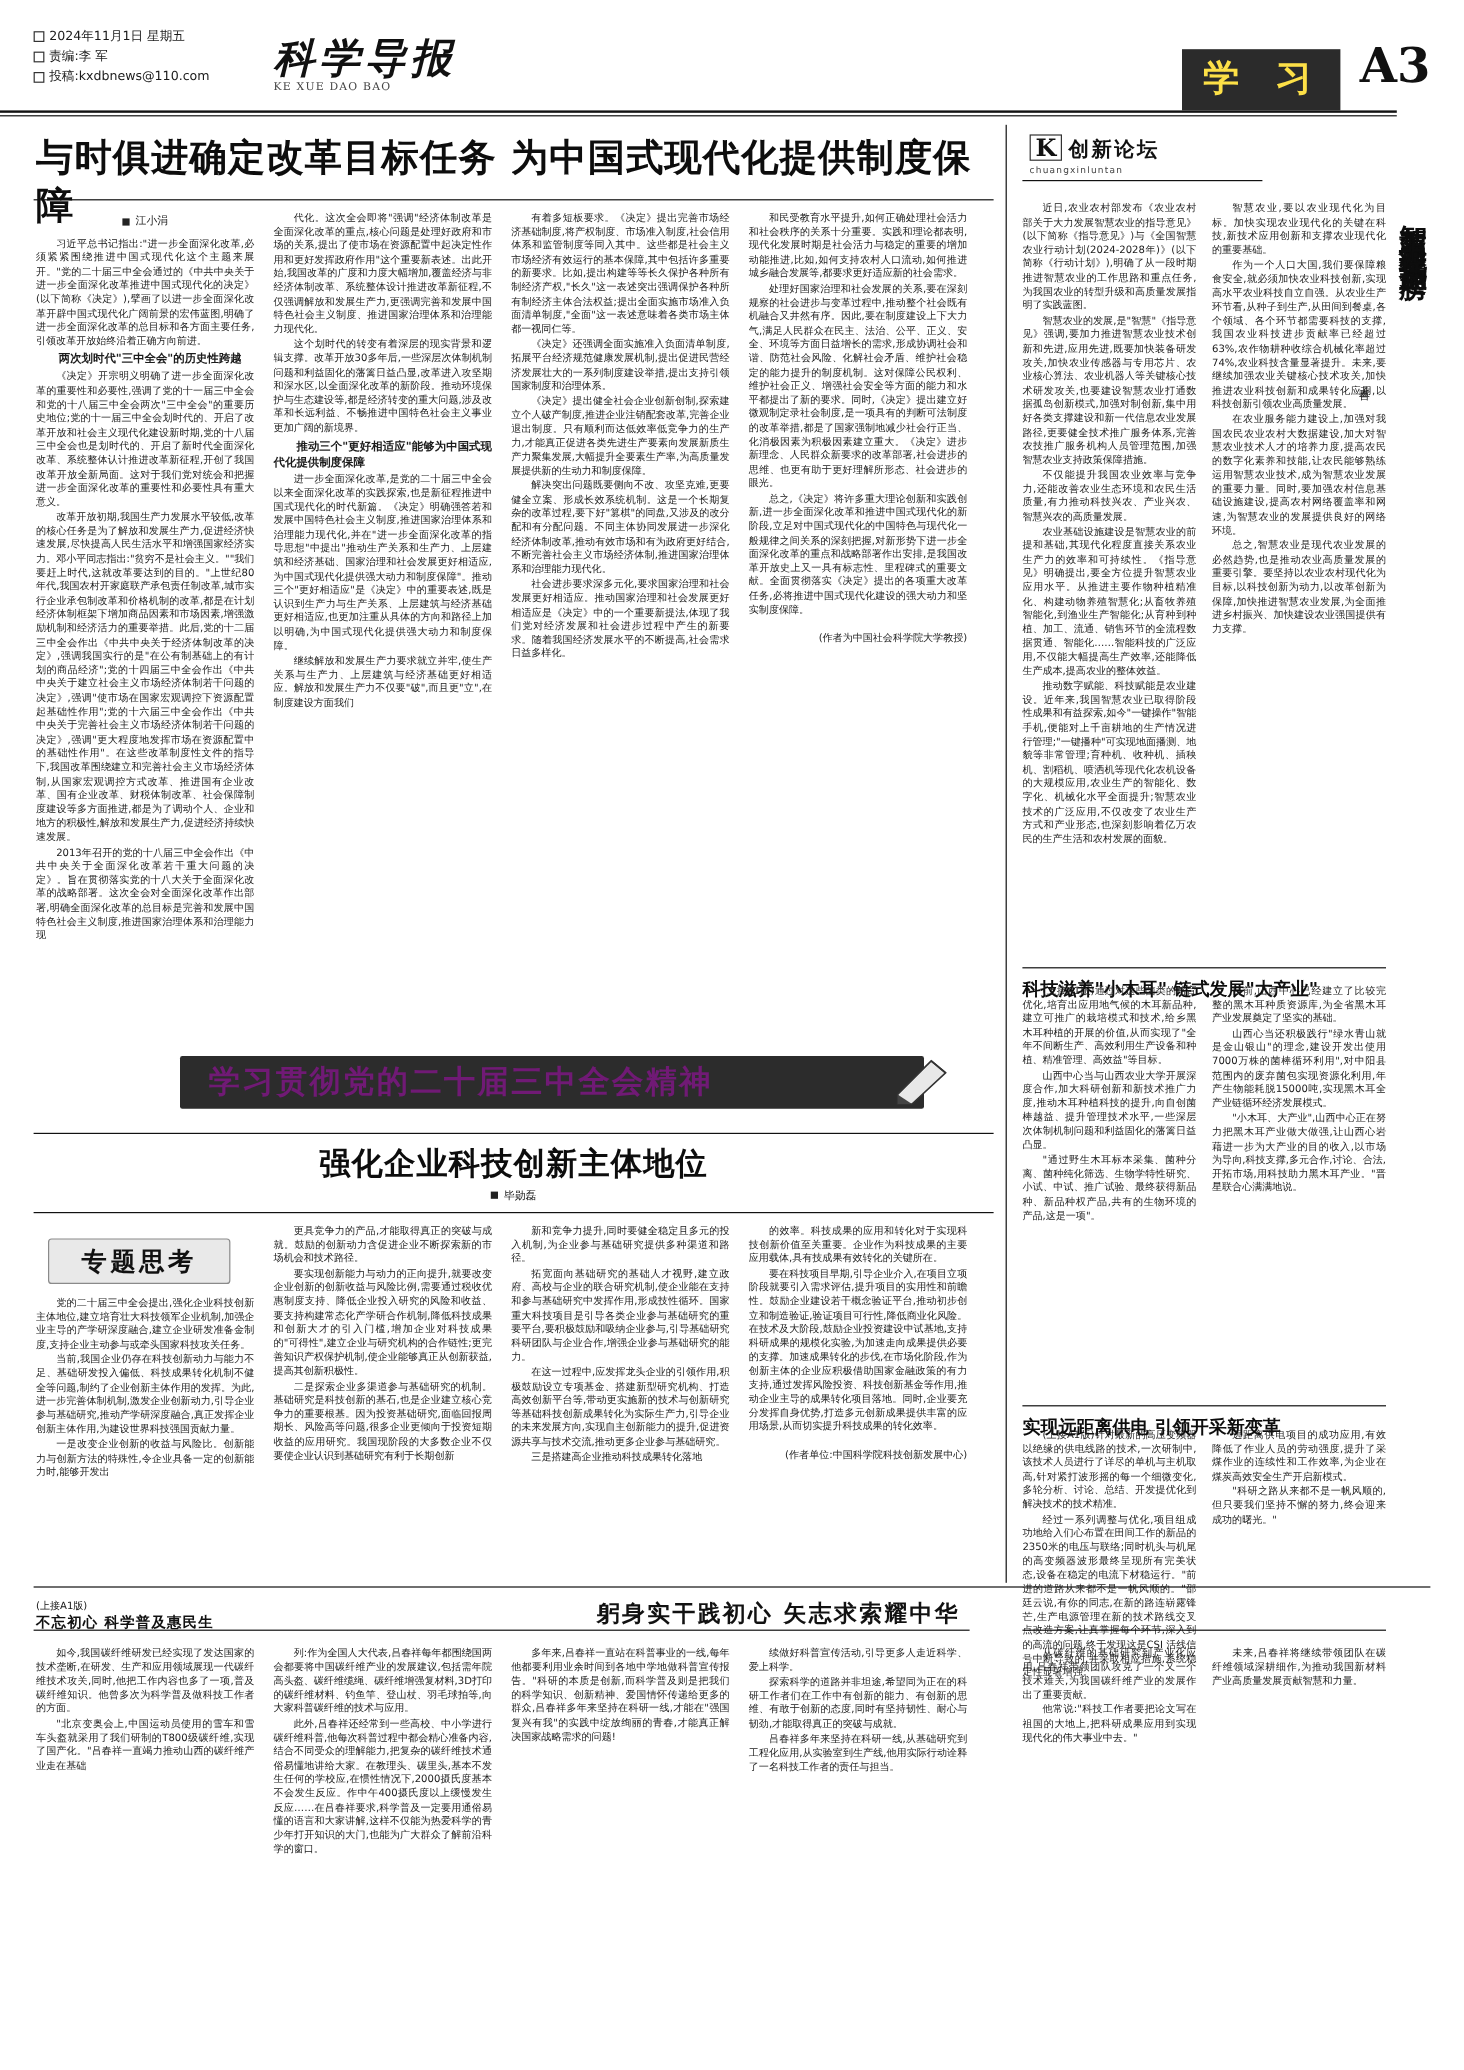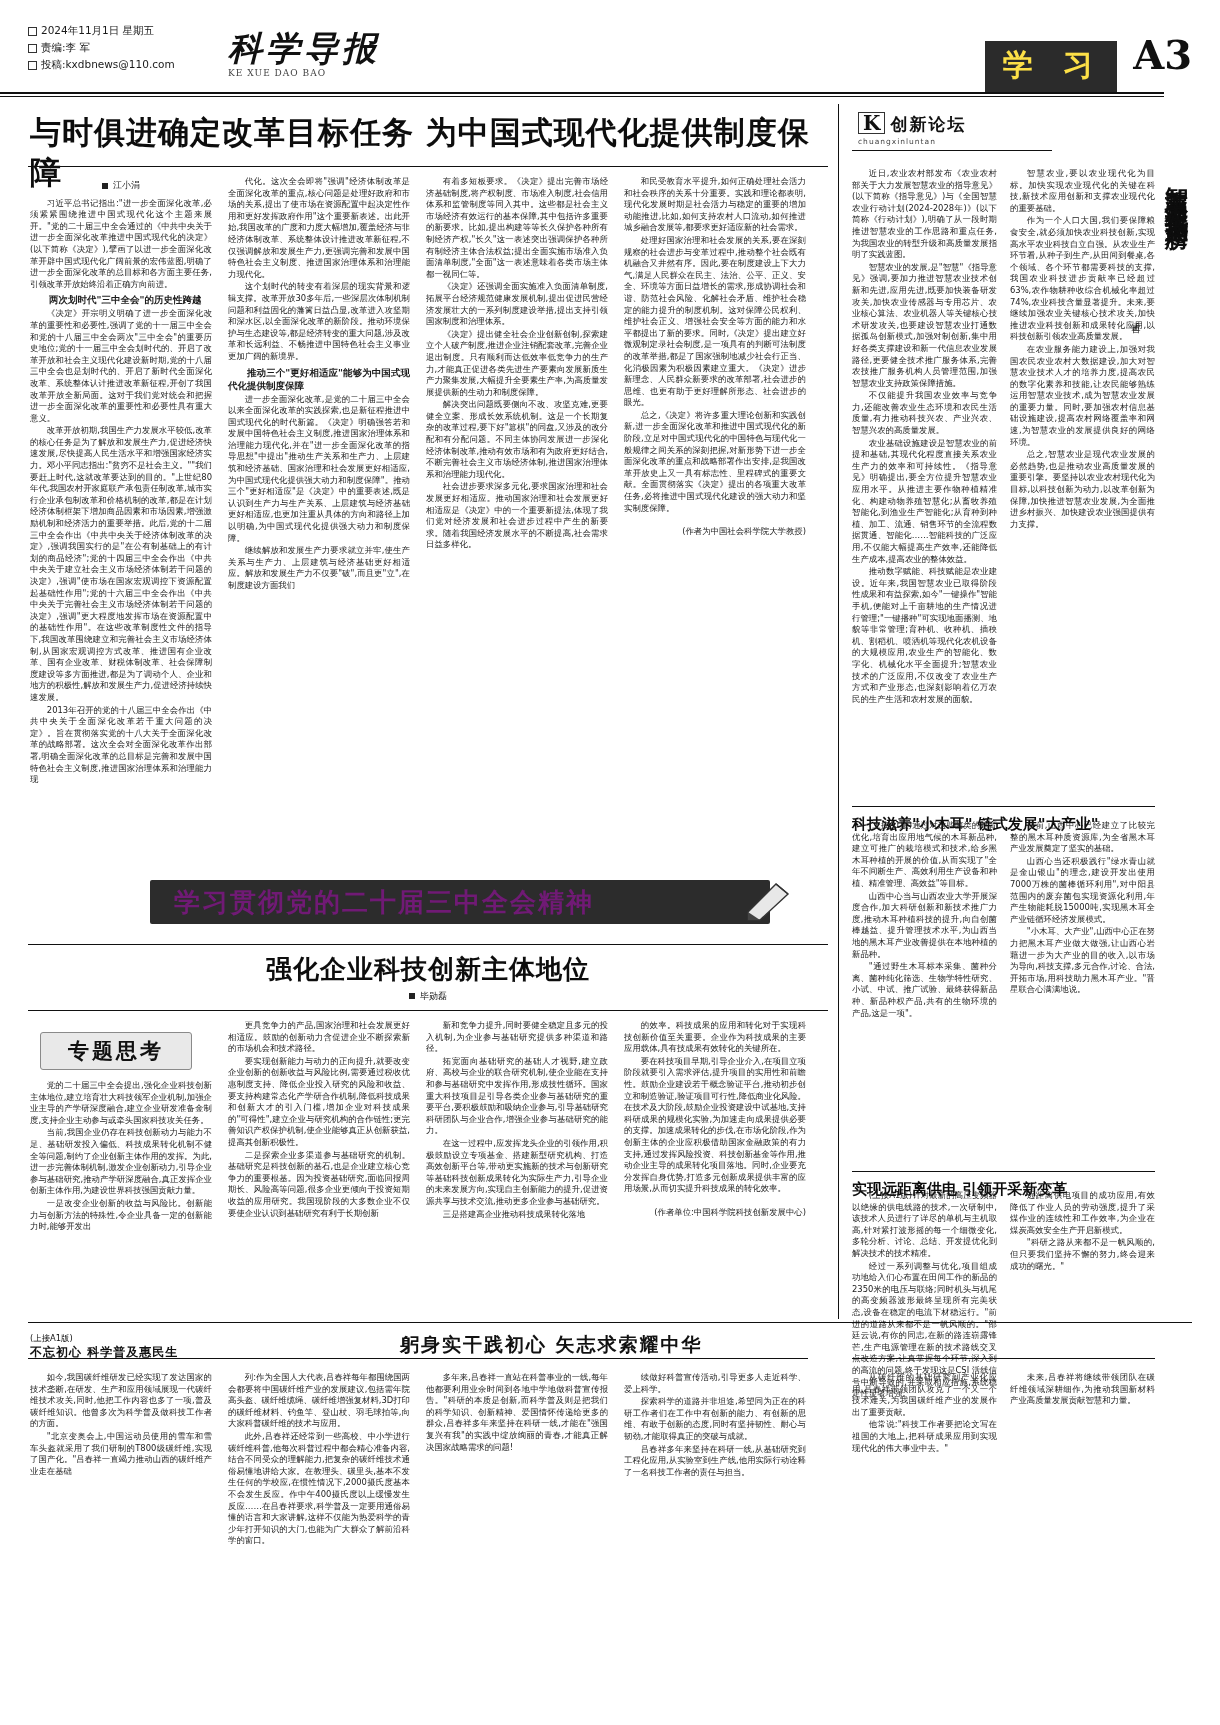--- a/index.html
+++ b/index.html
@@ -80,21 +80,21 @@
 
   .r3{position:absolute;left:852px;top:800px;width:303px;}
   .r4{position:absolute;left:852px;top:820px;width:145px;height:330px;}
   .r5{position:absolute;left:1010px;top:820px;width:145px;height:330px;}
   .r6{position:absolute;left:852px;top:1165px;width:303px;}
   .r7{position:absolute;left:852px;top:1190px;width:145px;height:320px;}
   .r8{position:absolute;left:1010px;top:1190px;width:145px;height:320px;}
 
   
   .brule{position:absolute;left:28px;top:1322px;width:1164px;border-top:1px solid #111;}
-  .b-title{position:absolute;left:400px;top:1332px;width:400px;text-align:left;font-family:"DejaVu Serif","Liberation Serif",serif;font-weight:bold;font-size:19px;letter-spacing:2px;}
+  .b-title{position:absolute;left:400px;top:1332px;width:400px;text-align:right;font-family:"DejaVu Serif","Liberation Serif",serif;font-weight:bold;font-size:19px;letter-spacing:2px;}
   .bhead-l{position:absolute;left:30px;top:1332px;width:200px;font-size:8.4px;line-height:12px;}
   .bhead-l .t{font-family:"DejaVu Serif","Liberation Serif",serif;font-weight:bold;font-size:12px;letter-spacing:1px;margin-top:2px;display:block;}
   .b1{position:absolute;left:30px;top:1372px;width:182px;height:330px;}
   .b2{position:absolute;left:228px;top:1372px;width:182px;height:330px;}
   .b3{position:absolute;left:426px;top:1372px;width:182px;height:330px;}
   .b4{position:absolute;left:624px;top:1372px;width:182px;height:330px;}
   .b5{position:absolute;left:852px;top:1372px;width:145px;height:330px;}
   .b6{position:absolute;left:1010px;top:1372px;width:145px;height:330px;}
   .brule2{position:absolute;left:852px;top:1358px;width:303px;border-top:1px solid #111;}
   .brule3{position:absolute;left:28px;top:1358px;width:780px;border-top:1px solid #111;}
@@ -172,21 +172,21 @@
   <div class="byline2"><span class="blk" style="display:inline-block;width:6px;height:6px;background:#222;margin-right:5px;"></span><span>毕勋磊</span></div>
   <div class="hrule4"></div>
   <div class="badge">专题思考</div>
 
   <div class="col d1">
     <p>党的二十届三中全会提出,强化企业科技创新主体地位,建立培育壮大科技领军企业机制,加强企业主导的产学研深度融合,建立企业研发准备金制度,支持企业主动参与或牵头国家科技攻关任务。</p>
     <p>当前,我国企业仍存在科技创新动力与能力不足、基础研发投入偏低、科技成果转化机制不健全等问题,制约了企业创新主体作用的发挥。为此,进一步完善体制机制,激发企业创新动力,引导企业参与基础研究,推动产学研深度融合,真正发挥企业创新主体作用,为建设世界科技强国贡献力量。</p>
     <p>一是改变企业创新的收益与风险比。创新能力与创新方法的特殊性,令企业具备一定的创新能力时,能够开发出</p>
   </div>
   <div class="col d2">
-    <p>更具竞争力的产品,国家治理和社会发展更好相适应。鼓励的创新动力含促进企业不断探索新的市场机会和技术路径。</p>
+    <p>更具竞争力的产品,才能取得真正的突破与成就。鼓励的创新动力含促进企业不断探索新的市场机会和技术路径。</p>
     <p>要实现创新能力与动力的正向提升,就要改变企业创新的创新收益与风险比例,需要通过税收优惠制度支持、降低企业投入研究的风险和收益、要支持构建常态化产学研合作机制,降低科技成果和创新大才的引入门槛,增加企业对科技成果的"可得性",建立企业与研究机构的合作链性;更完善知识产权保护机制,使企业能够真正从创新获益,提高其创新积极性。</p>
     <p>二是探索企业多渠道参与基础研究的机制。基础研究是科技创新的基石,也是企业建立核心竞争力的重要根基。因为投资基础研究,面临回报周期长、风险高等问题,很多企业更倾向于投资短期收益的应用研究。我国现阶段的大多数企业不仅要使企业认识到基础研究有利于长期创新</p>
   </div>
   <div class="col d3">
     <p>新和竞争力提升,同时要健全稳定且多元的投入机制,为企业参与基础研究提供多种渠道和路径。</p>
     <p>拓宽面向基础研究的基础人才视野,建立政府、高校与企业的联合研究机制,使企业能在支持和参与基础研究中发挥作用,形成技性循环。国家重大科技项目是引导各类企业参与基础研究的重要平台,要积极鼓励和吸纳企业参与,引导基础研究科研团队与企业合作,增强企业参与基础研究的能力。</p>
     <p>在这一过程中,应发挥龙头企业的引领作用,积极鼓励设立专项基金、搭建新型研究机构、打造高效创新平台等,带动更实施新的技术与创新研究等基础科技创新成果转化为实际生产力,引导企业的未来发展方向,实现自主创新能力的提升,促进资源共享与技术交流,推动更多企业参与基础研究。</p>
     <p>三是搭建高企业推动科技成果转化落地</p>
   </div>
   <div class="col d4">
@@ -219,21 +219,21 @@
     <p>在农业服务能力建设上,加强对我国农民农业农村大数据建设,加大对智慧农业技术人才的培养力度,提高农民的数字化素养和技能,让农民能够熟练运用智慧农业技术,成为智慧农业发展的重要力量。同时,要加强农村信息基础设施建设,提高农村网络覆盖率和网速,为智慧农业的发展提供良好的网络环境。</p>
     <p>总之,智慧农业是现代农业发展的必然趋势,也是推动农业高质量发展的重要引擎。要坚持以农业农村现代化为目标,以科技创新为动力,以改革创新为保障,加快推进智慧农业发展,为全面推进乡村振兴、加快建设农业强国提供有力支撑。</p>
   </div>
 
   <div class="r3">
     <div class="thin-rule"></div>
     <div class="sub-h">科技滋养"小木耳" 链式发展"大产业"</div>
   </div>
   <div class="col r4">
     <p>(上接A1版)通过对这些菌类的培育优化,培育出应用地气候的木耳新品种,建立可推广的栽培模式和技术,给乡黑木耳种植的开展的价值,从而实现了"全年不间断生产、高效利用生产设备和种植、精准管理、高效益"等目标。</p>
-    <p>山西中心当与山西农业大学开展深度合作,加大科研创新和新技术推广力度,推动木耳种植科技的提升,向自创菌棒越益、提升管理技术水平,为山西当地的黑木耳产业改善提供在本地种植的新品种。</p>
+    <p>山西中心当与山西农业大学开展深度合作,加大科研创新和新技术推广力度,推动木耳种植科技的提升,向自创菌棒越益、提升管理技术水平,一些深层次体制机制问题和利益固化的藩篱日益凸显。</p>
     <p>"通过野生木耳标本采集、菌种分离、菌种纯化筛选、生物学特性研究、小试、中试、推广试验、最终获得新品种、新品种权产品,共有的生物环境的产品,这是一项"。</p>
   </div>
   <div class="col r5">
     <p>目前,山西中心已经建立了比较完整的黑木耳种质资源库,为全省黑木耳产业发展奠定了坚实的基础。</p>
     <p>山西心当还积极践行"绿水青山就是金山银山"的理念,建设开发出使用7000万株的菌棒循环利用",对中阳县范围内的废弃菌包实现资源化利用,年产生物能耗脱15000吨,实现黑木耳全产业链循环经济发展模式。</p>
     <p>"小木耳、大产业",山西中心正在努力把黑木耳产业做大做强,让山西心岩藉进一步为大产业的目的收入,以市场为导向,科技支撑,多元合作,讨论、合法,开拓市场,用科技助力黑木耳产业。"晋星联合心满满地说。</p>
   </div>
 
   <div class="r6">
     <div class="thin-rule"></div>

